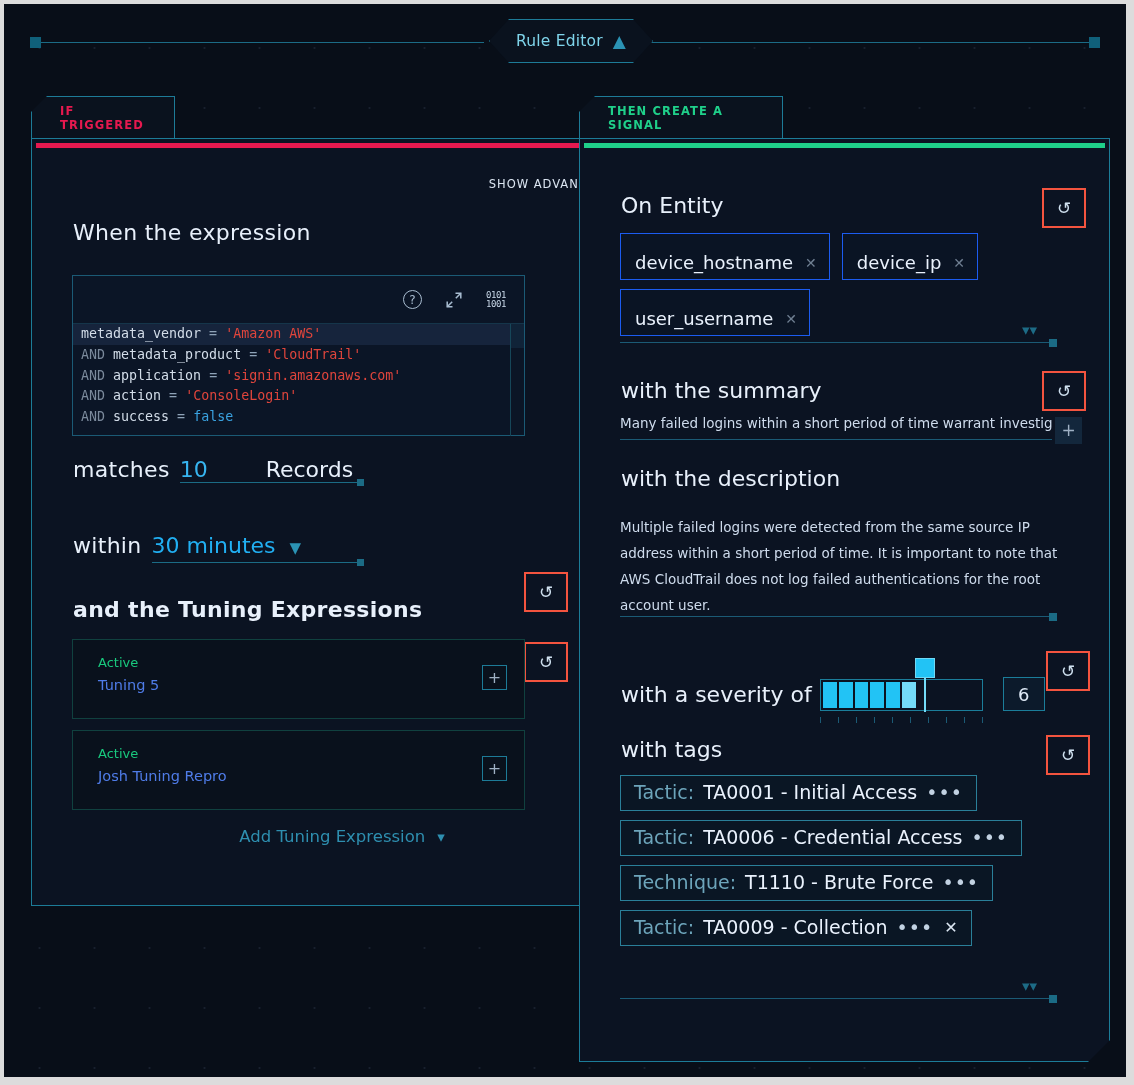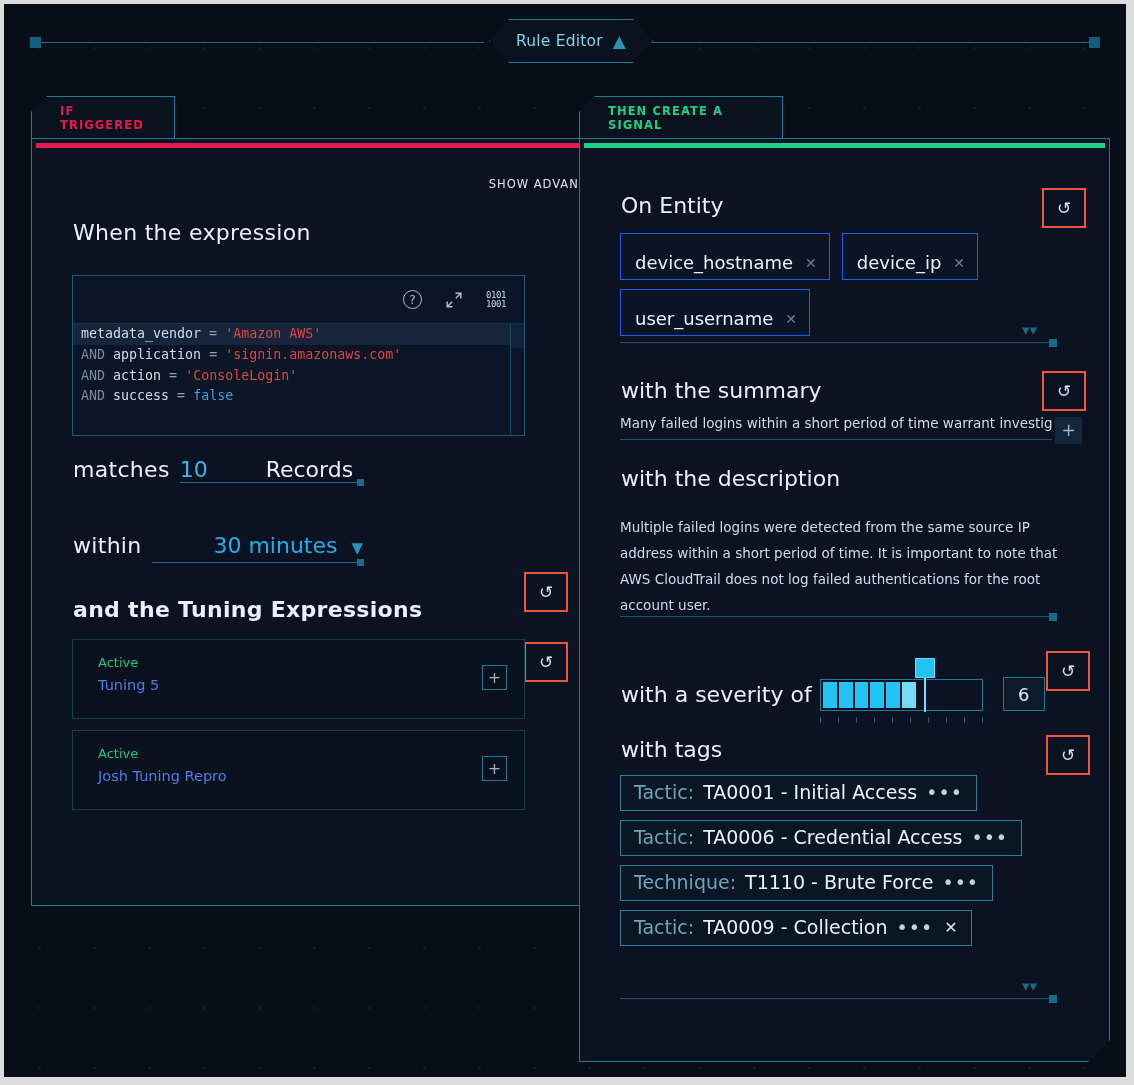--- a/index.html
+++ b/index.html
@@ -158,21 +158,21 @@
   .val-cyan { color: #37b5f0; font-size: 22px; }
   #matches-units { color: #e8f0fb; font-size: 22px; }
   #reset-matches { left: 492px; top: 433px; }
 
   
   #within-row {
     position: absolute; left: 41px; top: 394px;
     width: 290px; display: flex; align-items: baseline;
   }
   #within-row .ul-field { flex: 1; display: flex; align-items: baseline;
-    justify-content: flex-end; gap: 14px; padding-bottom: 4px; margin-left: 10px; }
+    justify-content: flex-start; gap: 14px; padding-bottom: 4px; margin-left: 10px; }
   #within-value { color: #21aff2; font-size: 22px; }
   #within-chevron { color: #2b93b4; font-size: 15px; cursor: pointer; }
   #reset-within { left: 492px; top: 503px; }
 
   
   #tuning-title { position: absolute; left: 41px; top: 458px; font-weight: bold; }
 
   .tuning-card {
     position: absolute; left: 40px; width: 453px; height: 80px;
     background: #09111c; border: 1px solid #10413f;
@@ -343,20 +343,21 @@
           </svg>
         </span>
         <span class="ed-icon" id="icon-binary">
           <span>0101</span>
           <span>1001</span>
         </span>
       </div>
       <div id="code-body">
         <div id="code-lines">
             <div class="code-line active"><span class="tok-field">metadata_vendor</span> <span class="tok-op">=</span> <span class="tok-str">'Amazon AWS'</span></div>
+            <div class="code-line"><span class="tok-kw">AND</span> <span class="tok-field">metadata_product</span> <span class="tok-op">=</span> <span class="tok-str">'CloudTrail'</span></div>
             <div class="code-line"><span class="tok-kw">AND</span> <span class="tok-field">application</span> <span class="tok-op">=</span> <span class="tok-str">'signin.amazonaws.com'</span></div>
             <div class="code-line"><span class="tok-kw">AND</span> <span class="tok-field">action</span> <span class="tok-op">=</span> <span class="tok-str">'ConsoleLogin'</span></div>
             <div class="code-line"><span class="tok-kw">AND</span> <span class="tok-field">success</span> <span class="tok-op">=</span> <span class="tok-bool">false</span></div>
           </div>
         <div id="code-scrollbar">
           <div id="code-scroll-thumb"></div>
         </div>
       </div>
     </div>
 
@@ -388,20 +389,24 @@
       <div class="tuning-status">Active</div>
       <div class="tuning-name">Tuning 5</div>
       <div class="tuning-add">+</div>
     </div>
     <div class="tuning-card c2">
       <div class="tuning-status">Active</div>
       <div class="tuning-name">Josh Tuning Repro</div>
       <div class="tuning-add">+</div>
     </div>
 
+    <div id="add-tuning">
+      <span>Add Tuning Expression</span>
+      <span class="chev">▾</span>
+    </div>
   </div>
 
   <div id="tab-then" class="tab">
     <span>THEN CREATE A SIGNAL</span>
   </div>
 
   <div id="panel-right" class="panel">
     <div class="panel-accent"></div>
 
     <div id="on-entity-title" class="r-label">On Entity</div>

